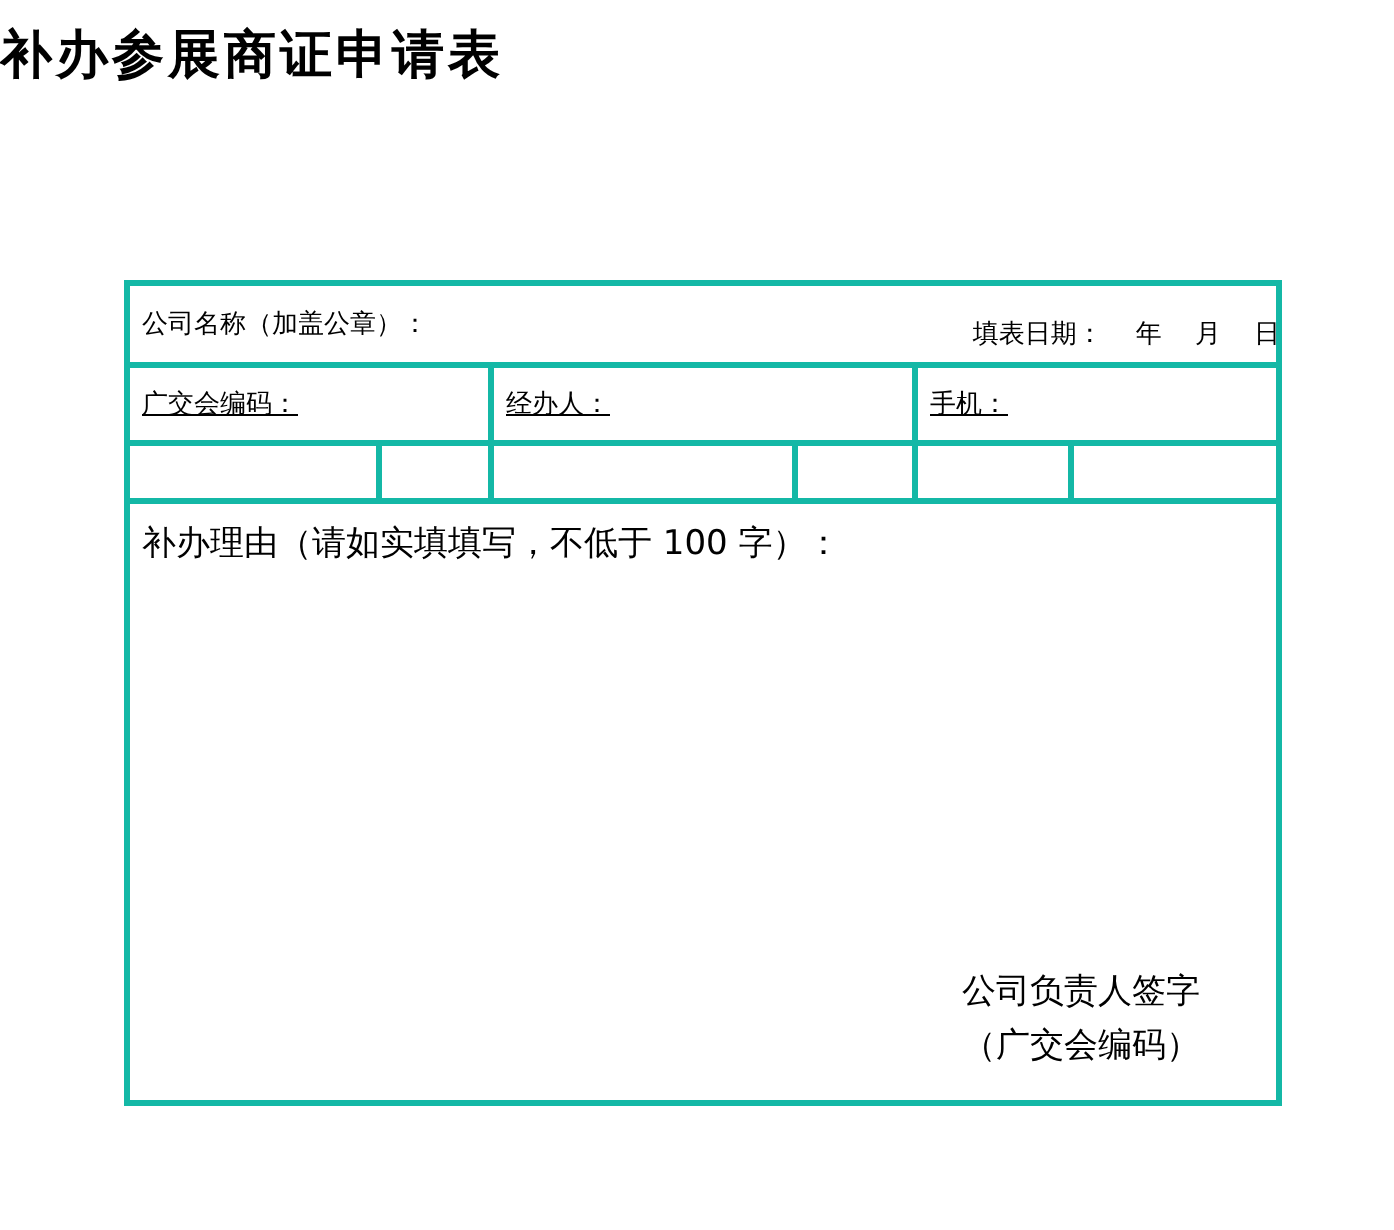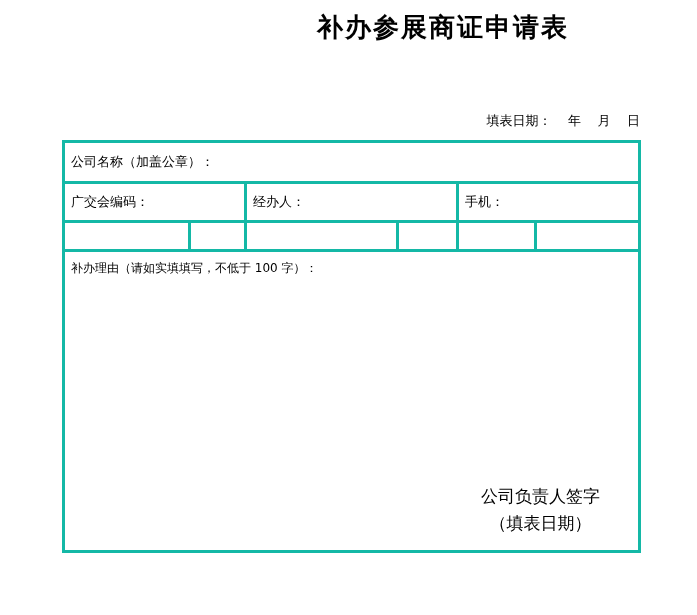--- a/index.html
+++ b/index.html
@@ -18,21 +18,21 @@
   .page {
     position: relative;
     width: 697px;
     height: 615px;
   }
   .doc-title {
     position: absolute;
     top: 10px;
     left: 0;
     width: 569px;
-    text-align: right;
+    text-align: left;
     font-size: 26px;
     font-weight: bold;
     letter-spacing: 2px;
   }
   .date-line {
     position: absolute;
     top: 112px;
     left: 0;
     width: 640px;
     text-align: right;
@@ -51,51 +51,53 @@
     border: 3px solid #14b8a6;
     font-size: 13px;
     padding: 0 6px;
     vertical-align: middle;
   }
   .r-company td {
     height: 38px;
   }
   .r-codes td {
     height: 36px;
+    text-decoration: underline;
   }
   .r-head td {
     height: 48px;
     text-align: center;
     line-height: 1.25;
   }
   .r-blank td {
     height: 26px;
   }
   .reason-cell {
     height: 290px;
     vertical-align: top !important;
     padding-top: 8px !important;
     position: relative;
   }
   .reason-label {
-    font-size: 12px;
+    font-size: 17px;
   }
   .sign-block {
     position: absolute;
     right: 38px;
     bottom: 14px;
     text-align: center;
     font-size: 17px;
     line-height: 1.55;
   }
   .cell-text {
     display: block;
   }
   .nowrap {
     white-space: pre;
+    margin-top: 46px;
   }
 </style>
 </head>
 <body>
 
 <div class="page">
 
   <div class="doc-title">补办参展商证申请表</div>
 
   <div class="date-line nowrap">填表日期：    年    月    日</div>
@@ -124,20 +126,20 @@
         <td></td>
         <td></td>
         <td></td>
         <td></td>
       </tr>
       <tr>
         <td colspan="6" class="reason-cell">
           <div class="reason-label">补办理由（请如实填填写，不低于 100 字）：</div>
           <div class="sign-block">
             <div>公司负责人签字</div>
-            <div>（填表日期）</div>
+            <div>（广交会编码）</div>
           </div>
         </td>
       </tr>
     </tbody>
   </table>
 
 </div>
 
 </body></html>

